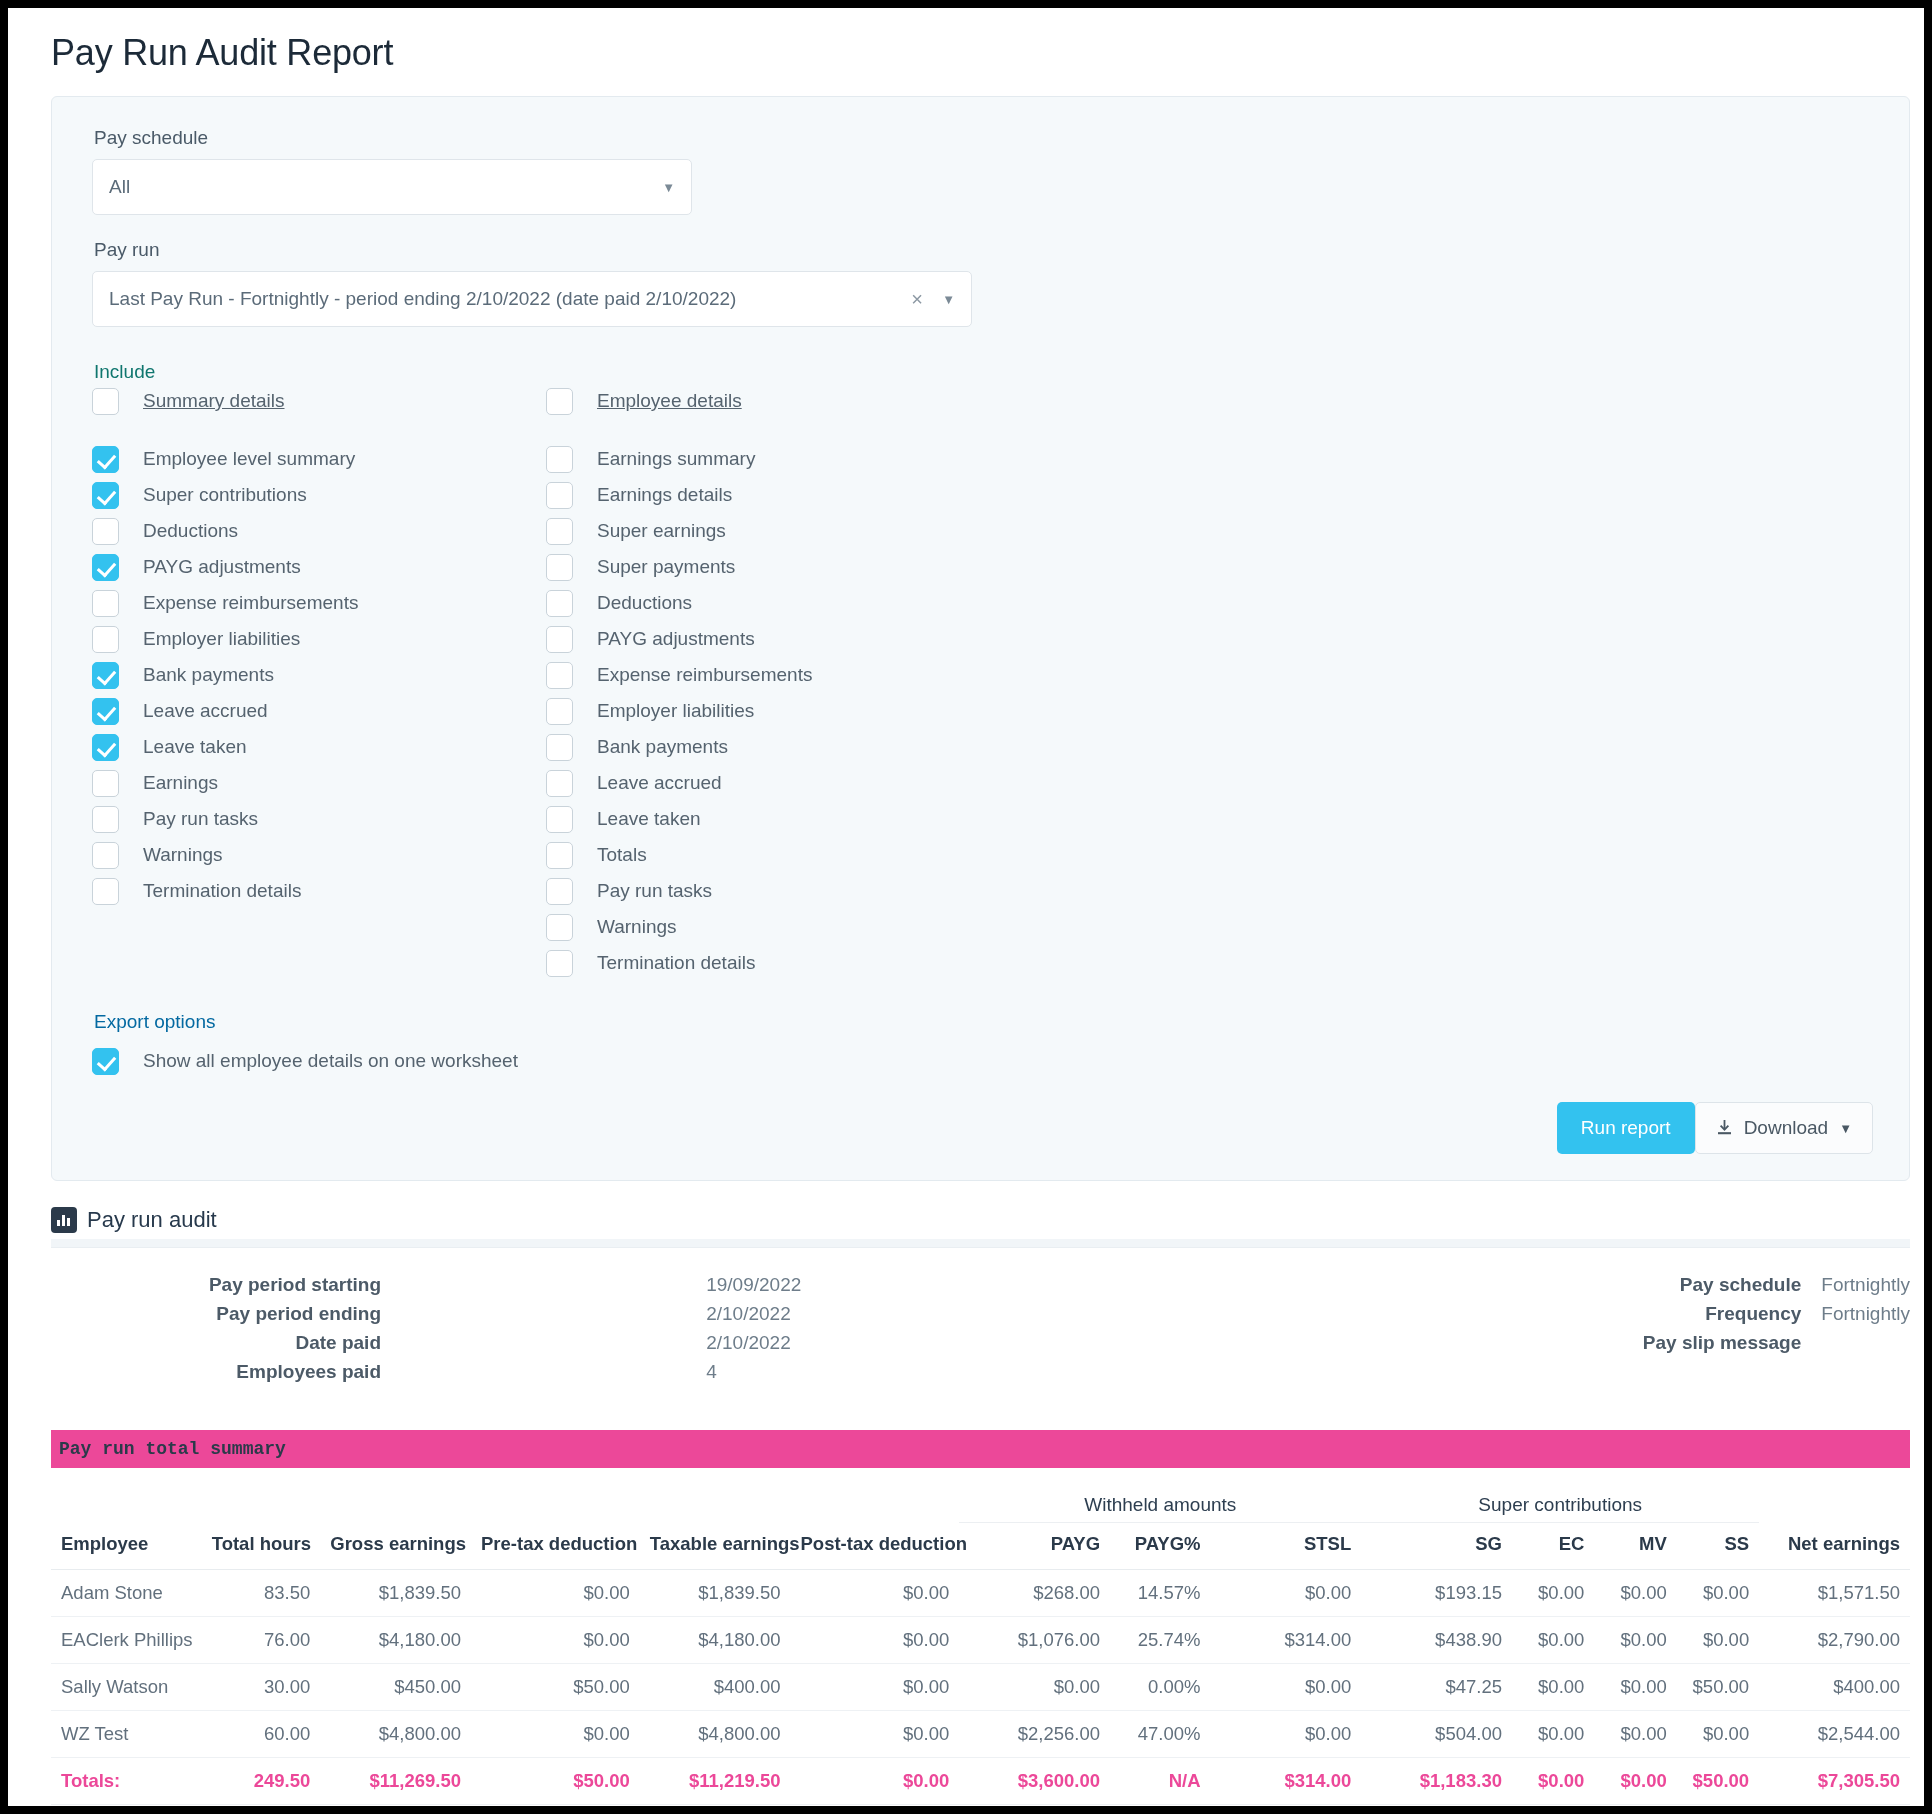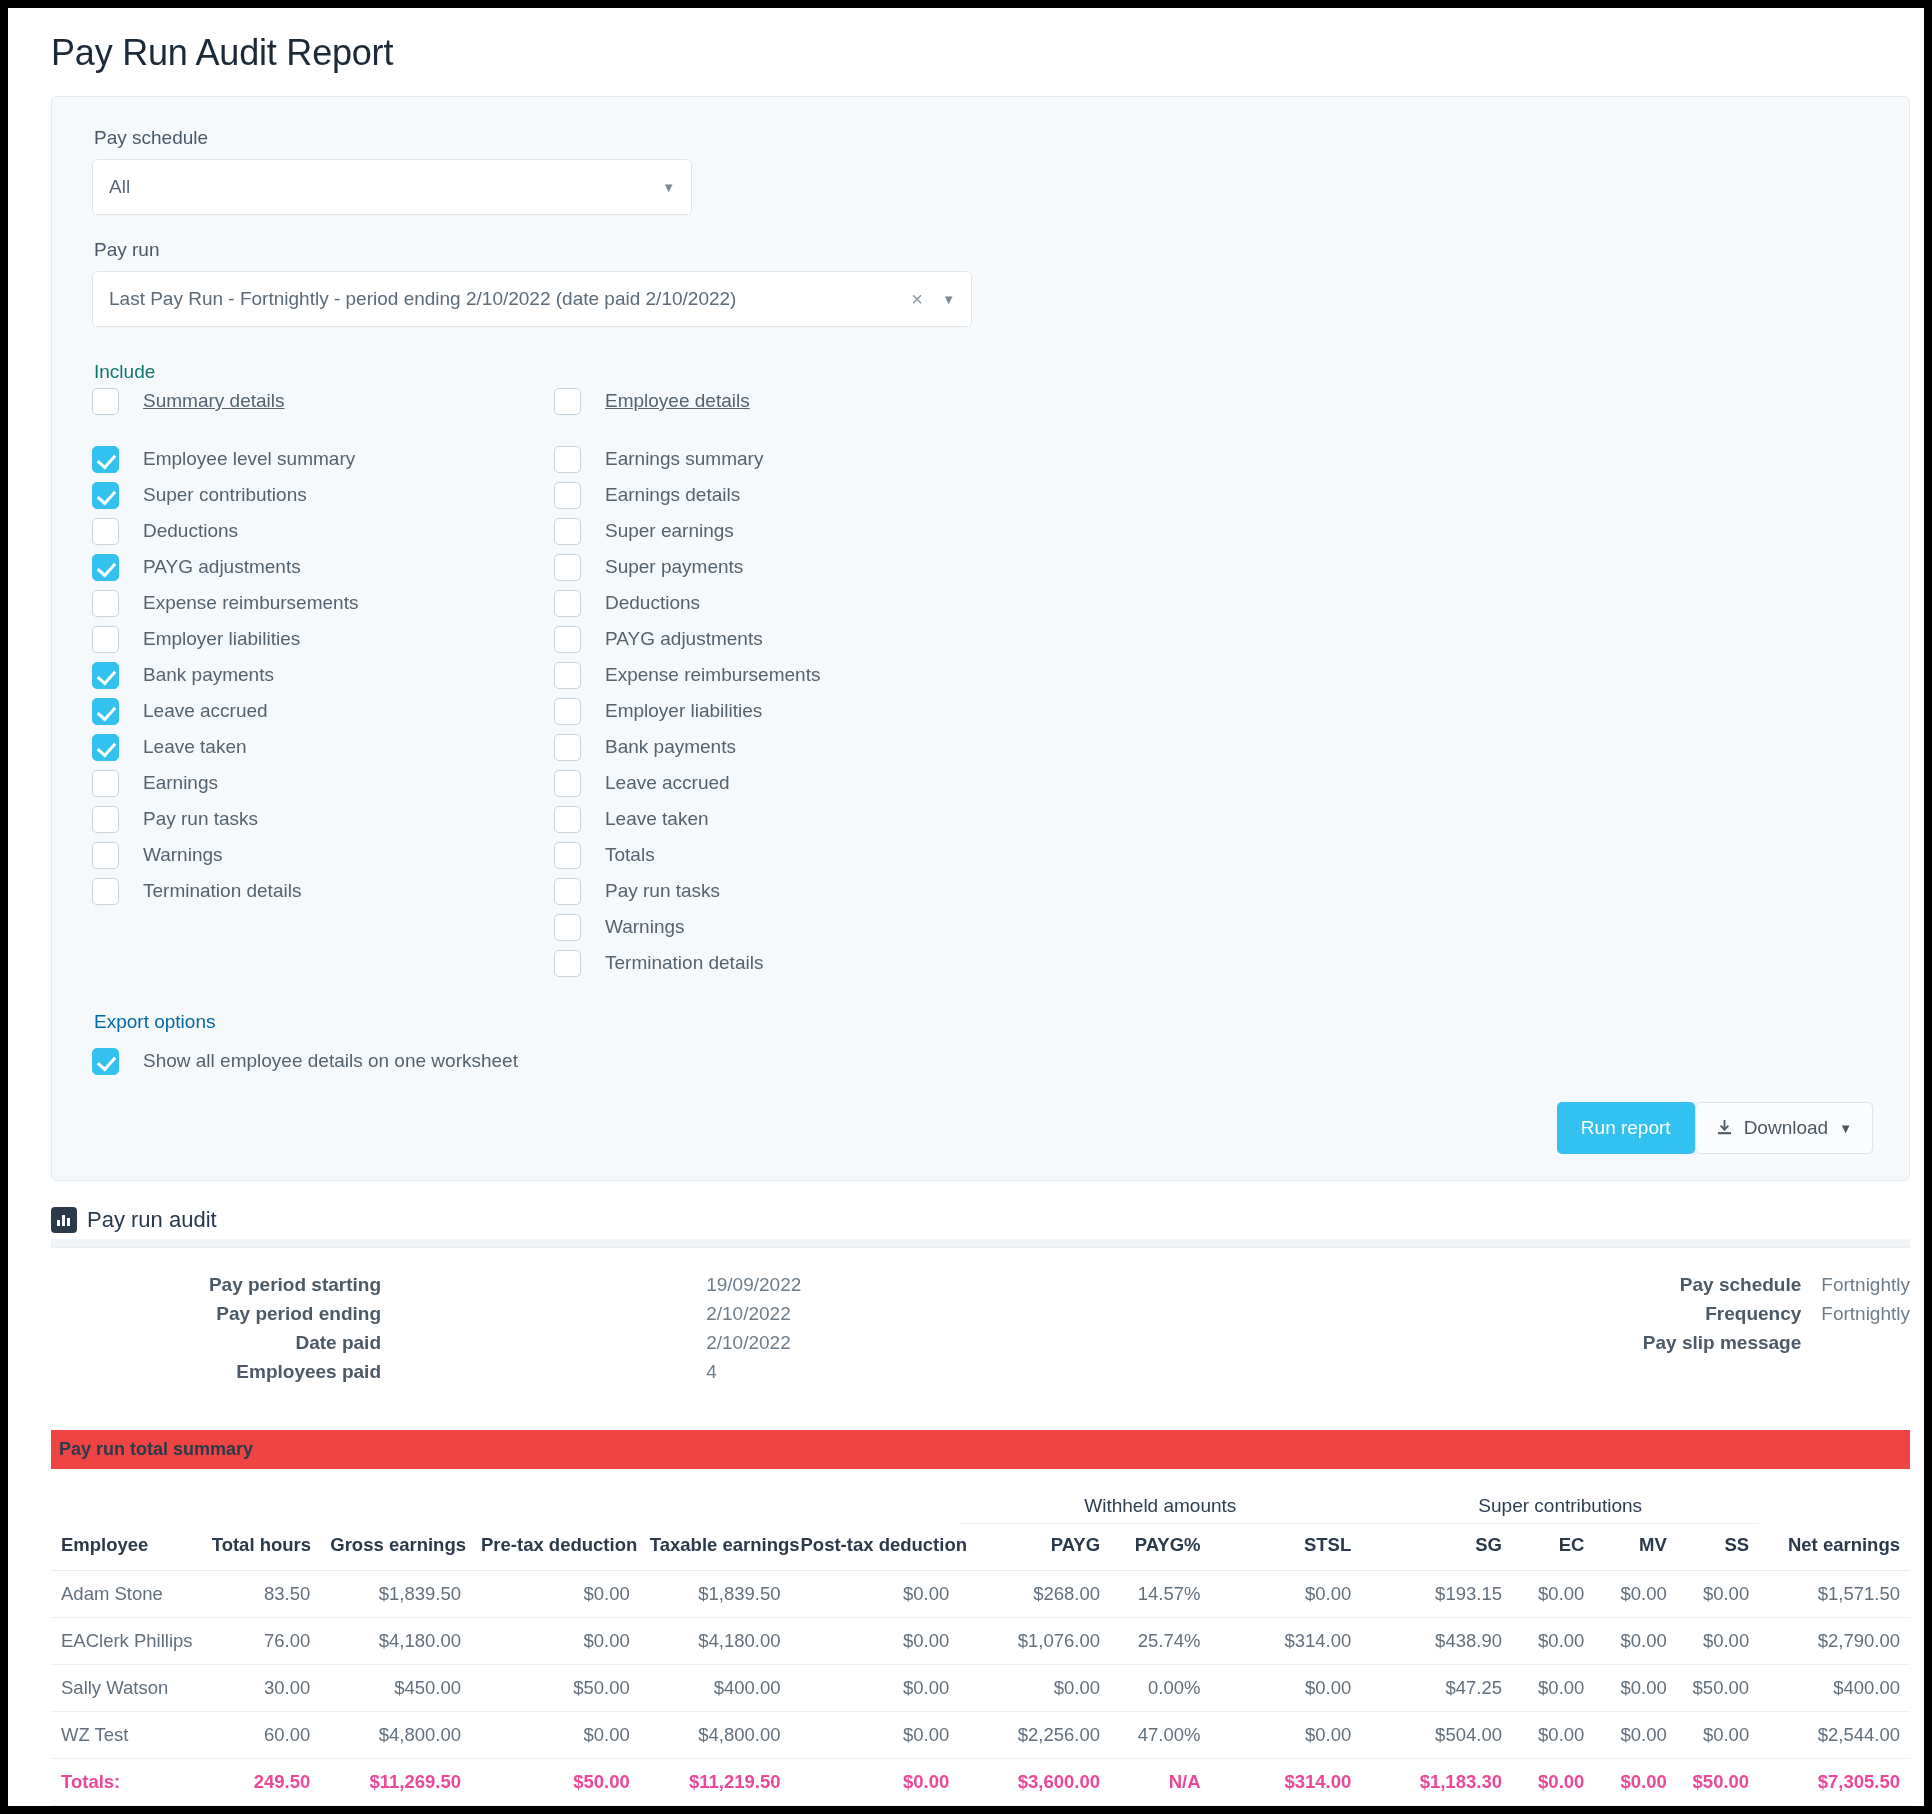--- a/index.html
+++ b/index.html
@@ -71,21 +71,21 @@
   }
   .spacer-24 { height: 24px; }
 
   .include-label {
     font-size: 19px;
     color: #0f766e;
     margin: 34px 0 0 2px;
   }
   .cols {
     display: flex;
-    gap: 12px;
+    gap: 4px;
   }
   .col-left { width: 450px; }
   .col-right { width: 450px; }
 
   .cb-row {
     display: flex;
     align-items: center;
     height: 36px;
     margin-bottom: 0px;
   }
@@ -213,25 +213,26 @@
   .meta-vals {
     font-size: 19px;
     color: #6e7d8a;
     line-height: 29px;
     padding-left: 20px;
   }
 
   
   .section-bar {
     margin: 44px 14px 0 14px;
-    background: #ef4444;
+    background: #ec4899;
     font-size: 18px;
     font-weight: bold;
     color: #2b3a4a;
     padding: 9px 8px;
+    font-family: Liberation Mono, monospace;
   }
   table.audit {
     margin: 0 14px;
     width: calc(100% - 28px);
     border-collapse: collapse;
     font-size: 18.5px;
     color: #62707d;
     table-layout: fixed;
   }
   table.audit th, table.audit td {

